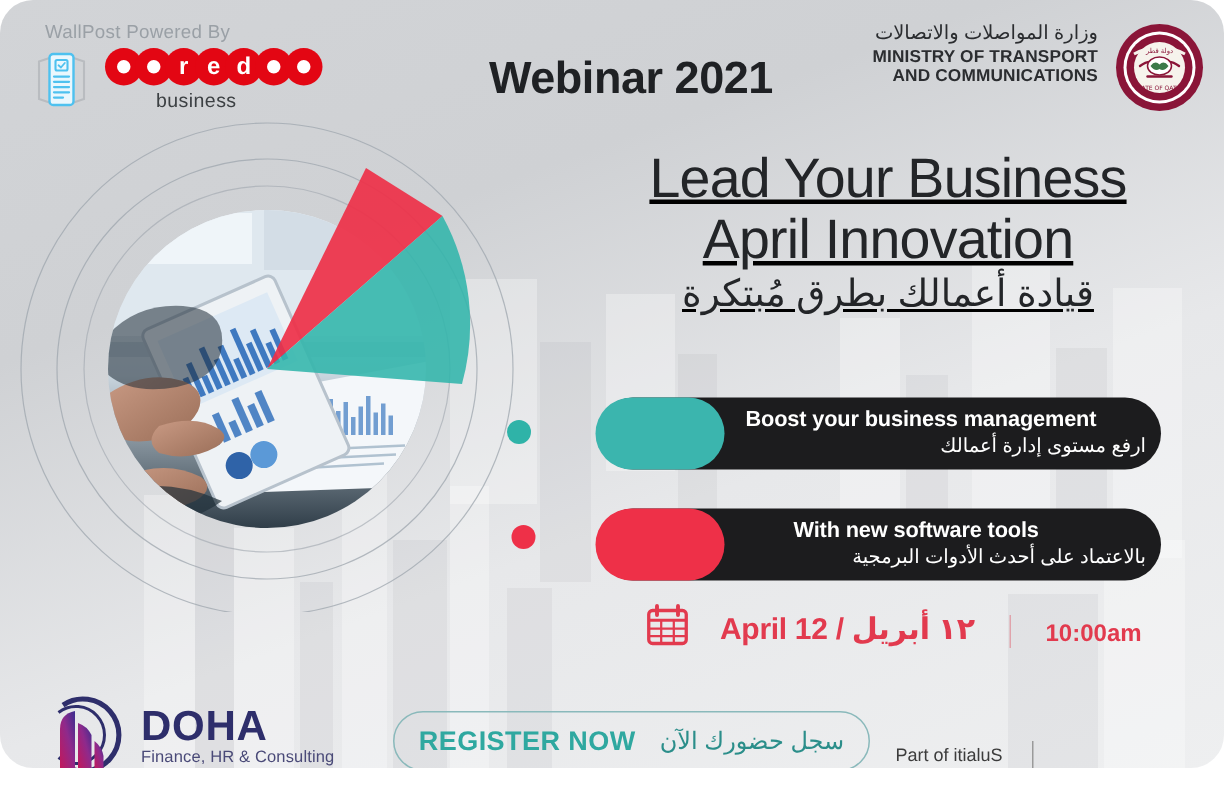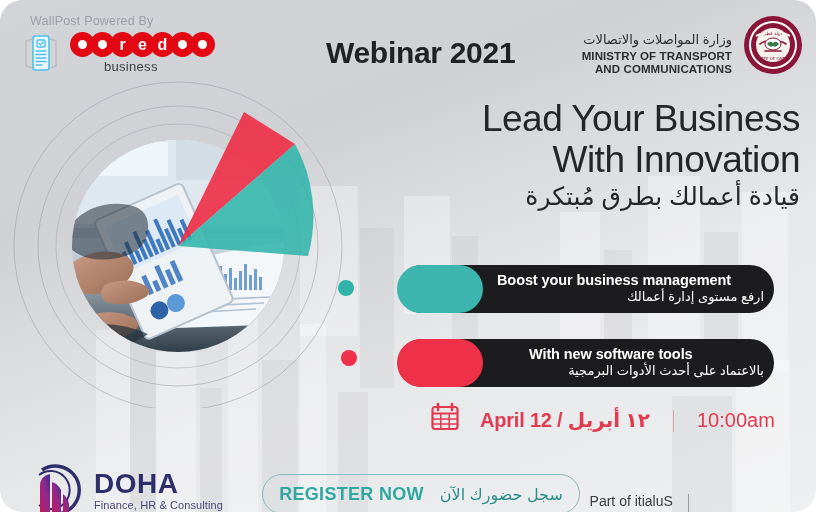--- a/index.html
+++ b/index.html
@@ -54,35 +54,35 @@
 
   
   #webinar-title {
     position: absolute; left: 326px; top: 36px;
     font-size: 30px; font-weight: 700; color: #1f2124; letter-spacing: -.3px;
   }
 
   
   #ministry-block {
     position: absolute; right: 12px; top: 14px;
-    display: flex; align-items: flex-end; gap: 10px;
+    display: flex; align-items: flex-start; gap: 10px;
   }
   #ministry-text { text-align: right; }
   #ministry-ar { font-size: 13px; color: #2b2d30; direction: rtl; line-height: 1.2; }
   #ministry-en {
     font-size: 11.5px; color: #2b2d30; font-weight: 600;
     line-height: 1.15; letter-spacing: .1px; margin-top: 2px;
   }
   #qatar-emblem { width: 62px; height: 62px; flex: none; }
 
   
   #hero-graphic { position: absolute; left: 8px; top: 78px; width: 380px; height: 330px; }
 
   
-  #headline-block { position: absolute; left: 384px; top: 98px; width: 416px; text-align: right; }
+  #headline-block { position: absolute; left: 384px; top: 98px; width: 416px; text-align: center; text-decoration: underline; }
   .headline-line {
     font-size: 37px; font-weight: 400; color: #232528;
     line-height: 1.12; letter-spacing: -.5px; white-space: nowrap;
   }
   #headline-ar {
     font-size: 25px; color: #232528; direction: rtl;
     line-height: 1.25; white-space: nowrap;
   }
 
   
@@ -110,21 +110,21 @@
   #datetime-row {
     position: absolute; left: 430px; top: 402px;
     display: flex; align-items: flex-end; gap: 20px;
   }
   #calendar-icon { width: 30px; height: 30px; flex: none; }
   #date-text {
     font-size: 20px; font-weight: 700; color: #e23a4e;
     letter-spacing: -.2px; white-space: nowrap;
   }
   #dt-divider { width: 1px; height: 22px; background: #e0a3ab; margin: 0 3px; }
-  #time-text { font-size: 20px; font-weight: 400; color: #e23a4e; white-space: nowrap; }
+  #time-text { font-size: 16px; font-weight: 700; color: #e23a4e; white-space: nowrap; }
 
   
   #doha-logo { position: absolute; left: 28px; top: 462px; display: flex; align-items: center; gap: 8px; }
   #doha-mark { width: 58px; height: 56px; flex: none; }
   #doha-text { line-height: 1; }
   #doha-name { font-size: 28px; font-weight: 700; color: #2e2e6b; letter-spacing: .5px; }
   #doha-tag { font-size: 11px; color: #4a4a78; margin-top: 2px; letter-spacing: .1px; }
 
   
   #register-button {
@@ -138,22 +138,22 @@
     font-size: 18px; font-weight: 700; color: #2fa8a0; letter-spacing: .3px;
   }
   #register-ar { font-size: 16px; color: #2b8e8a; direction: rtl; }
 
   
   #itialus-block {
     position: absolute; right: 14px; top: 474px;
     display: flex; align-items: center; gap: 9px;
   }
   #itialus-partof {
-    font-size: 14px; color: #3c3c3c; line-height: 1.35;
-    text-align: center; white-space: nowrap;
+    font-size: 12px; color: #3c3c3c; line-height: 1.35;
+    text-align: left; white-space: nowrap;
   }
   #itialus-divider { width: 1px; height: 34px; background: #9a9a9a; }
   #itialus-logo { line-height: 1; margin-top: 36px; }
   #itialus-word { font-size: 33px; font-weight: 700; color: #1d1d1b; letter-spacing: -1px; }
   #itialus-word .s-gold { color: #f3b323; }
   #itialus-tag {
     font-size: 6.5px; color: #4a4a48; letter-spacing: .2px;
     margin-top: -1px; margin-left: 2px; white-space: nowrap;
   }
 </style>
@@ -340,21 +340,21 @@
     <path d="M170 168 L236 34 L287 66 Z" fill="#ee3048" opacity=".92"></path>
 
     <path d="M170 168 L287 66 A150 150 0 0 1 300 178 Z" fill="#31b5ab" opacity=".88"></path>
 
     <circle cx="338" cy="210" r="8" fill="#2fb3a8"></circle>
     <circle cx="341" cy="280" r="8" fill="#ee3048"></circle>
   </svg>
 
   <div id="headline-block">
     <div class="headline-line">Lead Your Business</div>
-    <div class="headline-line">With Innovation</div>
+    <div class="headline-line">April Innovation</div>
     <div id="headline-ar">قيادة أعمالك بطرق مُبتكرة</div>
   </div>
 
   <div class="feature-pill" id="feature-pill-0">
     <div class="pill-cap" style="background:#3bb5ae"></div>
     <div class="pill-text">
       <div class="pill-en">Boost your business management</div>
       <div class="pill-ar">ارفع مستوى إدارة أعمالك</div>
     </div>
   </div>

